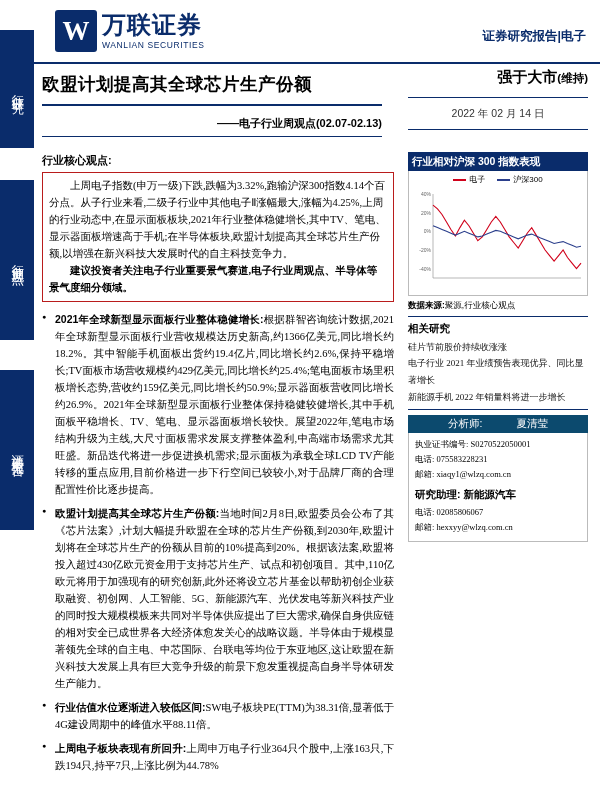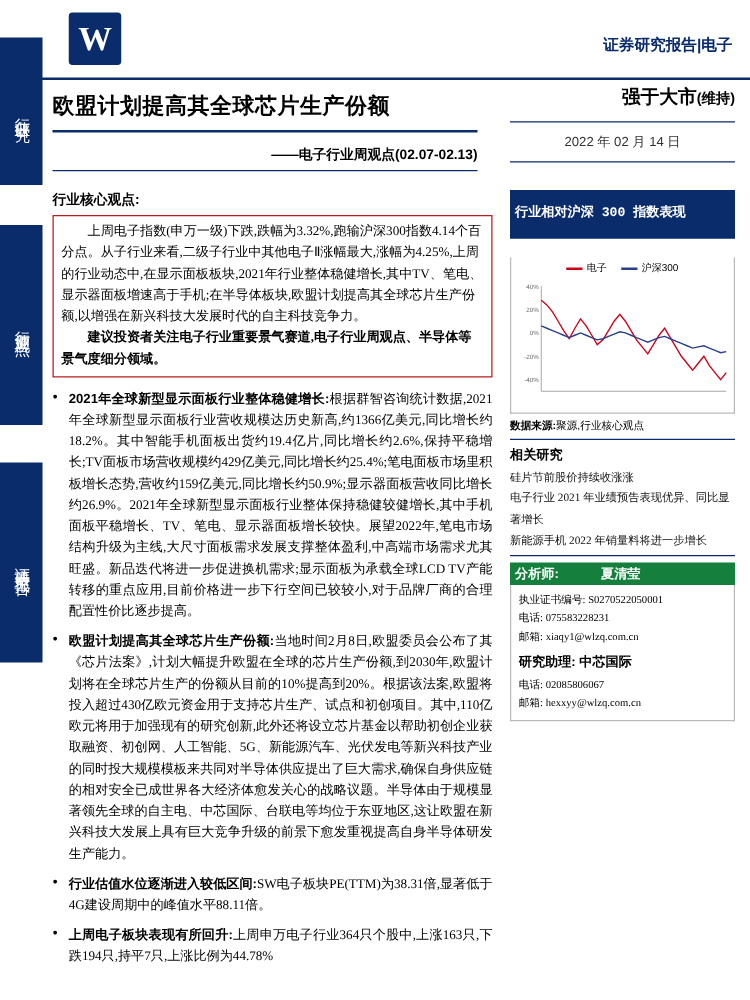--- a/index.html
+++ b/index.html
@@ -103,58 +103,62 @@
   .bullet {
     position:relative; padding-left:13px; margin-bottom:7px; text-align:justify;
   }
   .bullet:before {
     content:"●"; position:absolute; left:0; top:0; font-size:7px; line-height:1.9;
   }
   .bullet b { font-family:"Liberation Sans", sans-serif; }
   
   .rcol { position:absolute; left:408px; top:152px; width:180px; }
   .rhead {
-    background:#0a2c6b; color:#fff; font-family:Liberation Mono, monospace;
-    font-size:10.5px; font-weight:bold; padding:12px 4px; line-height:1.4;
-  }
-  .chart-box { border:1px solid #bbb; border-top:none; padding:3px 2px 1px 2px;margin-top:15px; }
+    background:#0a2c6b; color:#fff; font-family:Liberation Sans, sans-serif;
+    font-size:10.5px; font-weight:bold; padding:2px 4px; line-height:1.4;
+  }
+  .chart-box { border:1px solid #bbb; border-top:none; padding:3px 2px 1px 2px; }
   .legend {
     display:flex; gap:12px; justify-content:center; align-items:center;
     font-size:8px; font-family:"Liberation Sans", sans-serif; margin-bottom:1px;
   }
   .legend span.swatch { display:inline-block; width:13px; height:2px; vertical-align:middle; margin-right:3px; }
   .src {
     font-family:"Liberation Sans", sans-serif; font-size:8.5px; font-weight:bold;
     margin-top:4px;
   }
   .src i { font-style:normal; font-weight:normal; }
   .rule-thin { height:1px; background:#0a2c6b; margin:4px 0 5px 0; }
   .rel-head {
     font-family:"Liberation Sans", sans-serif; font-size:10.5px; font-weight:bold;
     margin-bottom:3px;
   }
   .rel-item { font-size:9px; line-height:1.85; color:#111; }
   .analyst-head {
-    background:#15803d; color:#fff; font-family:"Liberation Sans", sans-serif;
-    font-size:10.5px; font-weight:bold; padding:2px 4px; text-align:left;
+    background:#0c4a6e; color:#fff; font-family:"Liberation Sans", sans-serif;
+    font-size:10.5px; font-weight:normal; padding:2px 4px; text-align:center;
   }
   .analyst-box { border:1px solid #bbb; border-top:none; padding:4px 6px 6px 6px; }
   .an-row { font-size:8.5px; line-height:1.75; }
   .an-sub {
     font-family:"Liberation Sans", sans-serif; font-size:10.5px; font-weight:bold;
     margin:6px 0 3px 0;
   }
   svg { display:block; }
 </style>
 </head>
 <body>
 
 <div class="header">
   <div class="logo-wrap">
     <div class="logo-mark">W</div>
+    <div>
+      <div class="logo-cn">万联证券</div>
+      <div class="logo-en">WANLIAN SECURITIES</div>
+    </div>
   </div>
   <div class="header-right">证券研究报告|电子</div>
 </div>
 <div class="header-rule"></div>
 
 <div class="spine">
   <div class="spine-seg" id="spine-a">行业研究</div>
   <div class="spine-seg" id="spine-b">行业周观点</div>
   <div class="spine-seg" id="spine-c">证券研究报告</div>
 </div>
@@ -247,21 +251,21 @@
       <span>电话:</span>
       <span>075583228231</span>
     </div>
     <div class="an-row">
       <span>邮箱:</span>
       <span>xiaqy1@wlzq.com.cn</span>
     </div>
 
     <div class="an-sub">
       <span>研究助理:</span>
-      <span>中芯国际</span>
+      <span>新能源汽车</span>
     </div>
     <div class="an-row">
       <span>电话:</span>
       <span>02085806067</span>
     </div>
     <div class="an-row">
       <span>邮箱:</span>
       <span>hexxyy@wlzq.com.cn</span>
     </div>
   </div>

